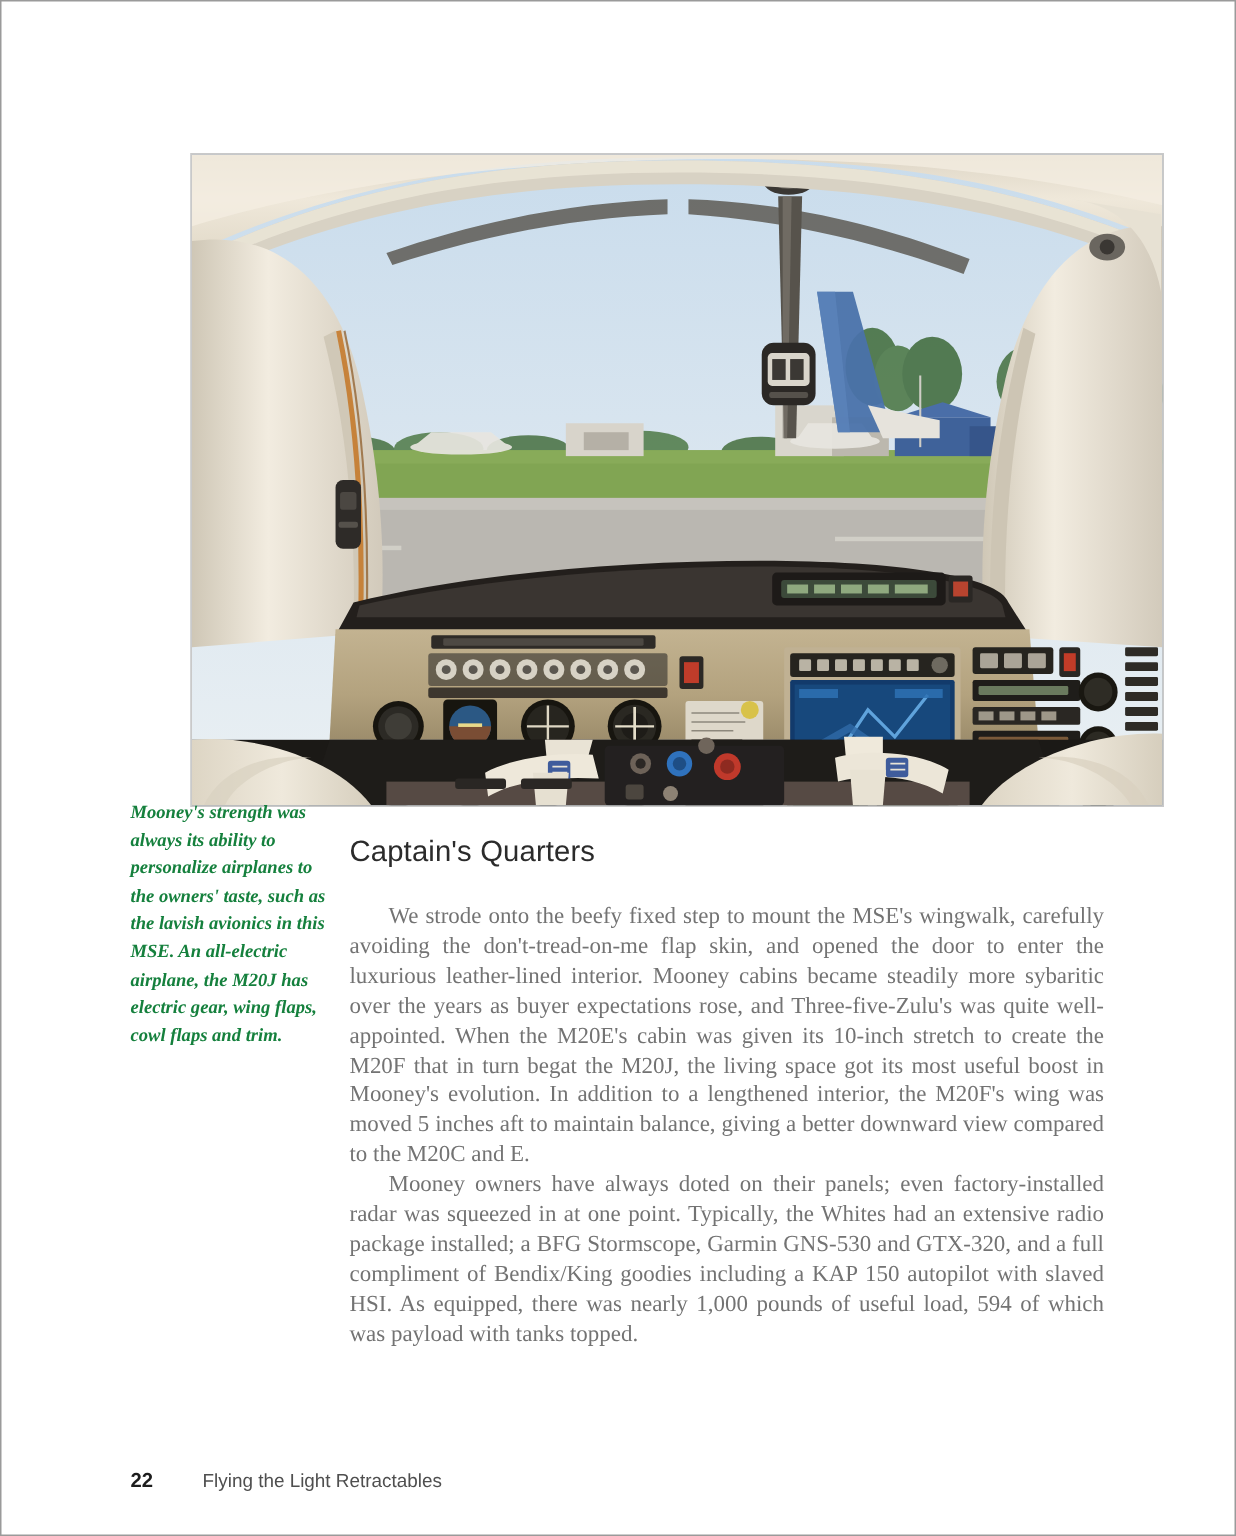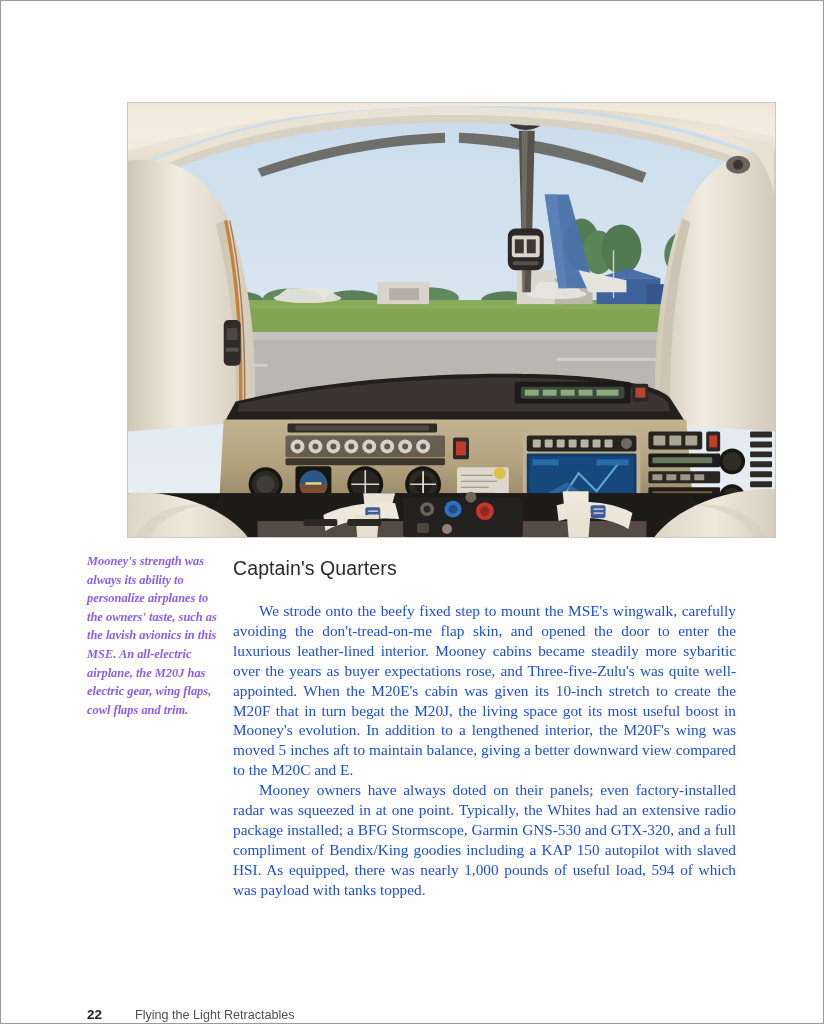--- a/index.html
+++ b/index.html
@@ -41,23 +41,22 @@
   #caption {
     position: absolute;
     left: 86px;
     top: 531px;
     width: 132px;
     font-family: "Liberation Serif", serif;
     font-style: italic;
     font-weight: bold;
     font-size: 12.4px;
     line-height: 18.6px;
-    color: #8b5cf6;
+    color: #15803d;
     text-align: left;
-    margin-top: 20px;
   }
 
   
   #main-column {
     position: absolute;
     left: 232px;
     top: 555px;
     width: 503px;
   }
   #section-heading {
@@ -66,32 +65,32 @@
     font-size: 19.5px;
     line-height: 24px;
     color: #2b2b2b;
     margin: 0 0 21px 0;
     letter-spacing: 0.1px;
   }
   .body-par {
     font-family: "Liberation Serif", serif;
     font-size: 15.3px;
     line-height: 19.9px;
-    color: #1d4ed8;
+    color: #737373;
     text-align: justify;
     text-indent: 26px;
     margin: 0;
     hyphens: manual;
   }
 
   
   #footer {
     position: absolute;
     left: 86px;
-    top: 992px;
+    top: 964px;
     display: flex;
     align-items: baseline;
     font-family: "Liberation Sans", sans-serif;
     color: #4a4a4a;
   }
   #footer-page-number {
     font-size: 13.5px;
     font-weight: bold;
     color: #1d1d1d;
     width: 48px;

